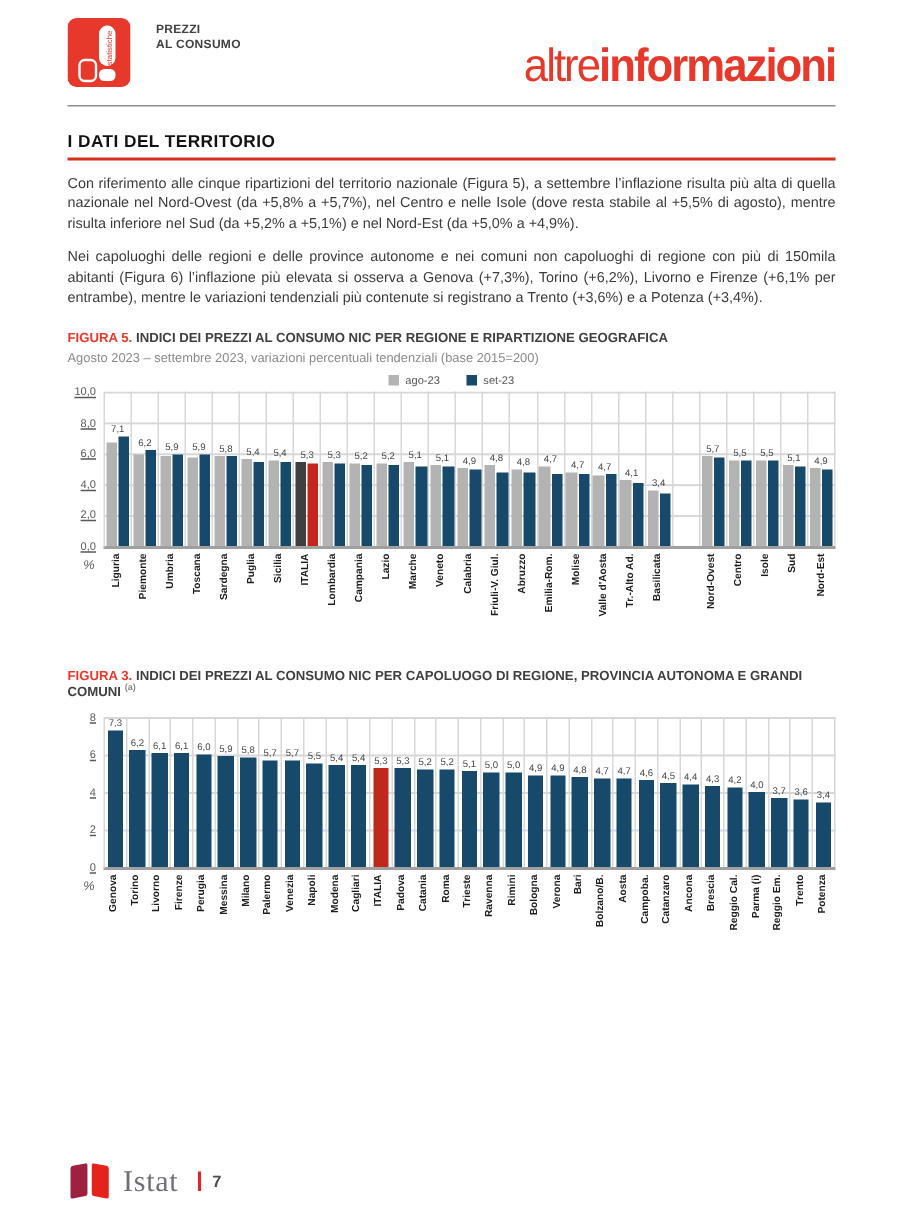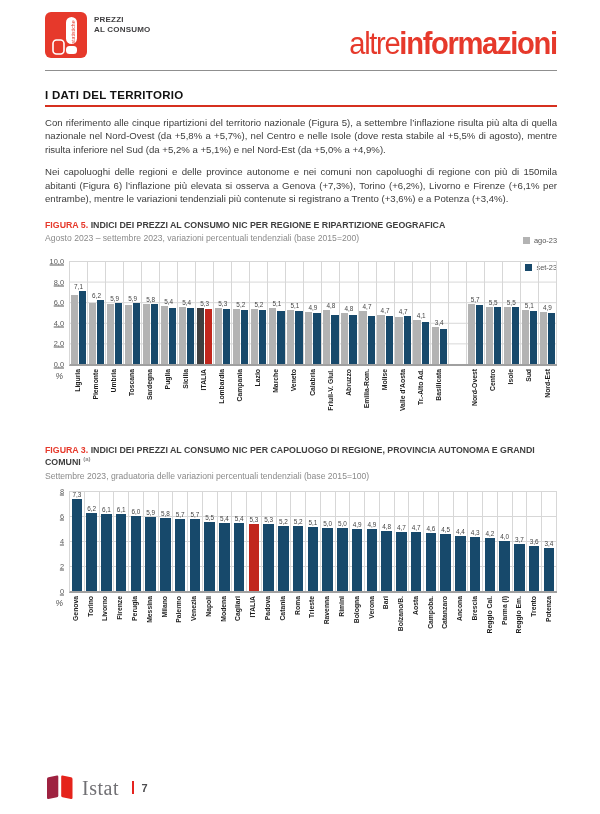--- a/index.html
+++ b/index.html
@@ -2,38 +2,38 @@
 <html><head>
 <meta charset="utf-8">
 <style>
   html,body{margin:0;padding:0;background:#ffffff;}
   body{width:600px;height:814px;position:relative;font-family:"Liberation Sans",sans-serif;color:#3c3c3c;overflow:hidden;}
   .page{position:relative;width:600px;height:814px;padding:12px 43px 0 45px;box-sizing:border-box;}
 
   
   .hdr{display:flex;justify-content:space-between;align-items:flex-start;height:54px;}
   .brand-left{display:flex;align-items:flex-start;}
-  .brand-text{margin-left:7px;margin-top:3px;font-size:8px;font-weight:bold;color:#414042;line-height:1.3;letter-spacing:.2px;}
+  .brand-text{margin-left:17px;margin-top:3px;font-size:8px;font-weight:bold;color:#414042;line-height:1.3;letter-spacing:.2px;}
   .masthead{margin-top:16px;font-size:31px;color:#e6392b;letter-spacing:-1.4px;transform:scaleX(.94);transform-origin:100% 50%;white-space:nowrap;line-height:1;}
   .masthead .lt{font-weight:400;}
   .masthead .bd{font-weight:700;}
   .hdr-rule{border:none;border-top:1px solid #8f8f8f;margin:4px 0 0 0;}
 
   
   .section-title{margin-top:18px;font-size:11.5px;font-weight:bold;color:#121212;letter-spacing:.3px;padding-bottom:4px;border-bottom:2.5px solid #d6301f;}
   p.body{font-size:9.6px;line-height:1.4;text-align:justify;color:#3c3c3c;margin:9px 0 0 0;}
 
   
   .fig-head{margin-top:14px;font-size:8.8px;font-weight:bold;color:#3f3f3f;line-height:1.3;}
   .fig-label{color:#e6392b;}
   .fig-sub{font-size:8.6px;color:#8a8a8a;margin-top:2px;}
   sup.fn{font-size:6px;color:#8a8a8a;}
 
   
-  .legend{display:flex;justify-content:center;gap:18px;align-items:flex-end;font-size:7.4px;color:#555;height:10px;margin:6px 0 0 0;flex-direction:column;}
+  .legend{display:flex;justify-content:center;gap:18px;align-items:flex-start;font-size:7.4px;color:#555;height:10px;margin:6px 0 0 0;}
   .legend .item{display:flex;align-items:center;gap:4px;}
   .legend .sw{width:7px;height:7px;display:inline-block;}
 
   
   .chart{display:flex;margin-top:2px;}
   .ycol{width:24px;flex:none;display:flex;flex-direction:column;}
   .yaxis{position:relative;width:100%;}
   .ytick{position:absolute;right:5px;transform:translateY(-50%);font-size:7.4px;color:#595959;white-space:nowrap;text-decoration:underline;}
   .ylab{text-align:right;padding-right:6px;margin-top:7px;font-style:italic;font-size:8.5px;color:#595959;}
   .xcol{flex:1;display:flex;flex-direction:column;min-width:0;}
@@ -342,21 +342,20 @@
           </div>
         </div>
     </div>
   </div>
 
   <div class="fig-head" style="margin-top:16px;">
     <span class="fig-label">FIGURA 3.</span>
     <span>INDICI DEI PREZZI AL CONSUMO NIC PER CAPOLUOGO DI REGIONE, PROVINCIA AUTONOMA E GRANDI COMUNI</span>
     <sup class="fn">(a)</sup>
   </div>
-  <div class="fig-sub">Settembre 2023, graduatoria delle variazioni percentuali tendenziali (base 2015=100)</div>
 
   <div class="chart" id="chart6" style="margin-top:10px;">
     <div class="ycol">
       <div class="yaxis">
           <div class="ytick" style="top: 0%;">8</div>
           <div class="ytick" style="top: 25%;">6</div>
           <div class="ytick" style="top: 50%;">4</div>
           <div class="ytick" style="top: 75%;">2</div>
           <div class="ytick" style="top: 100%;">0</div>
         </div>

